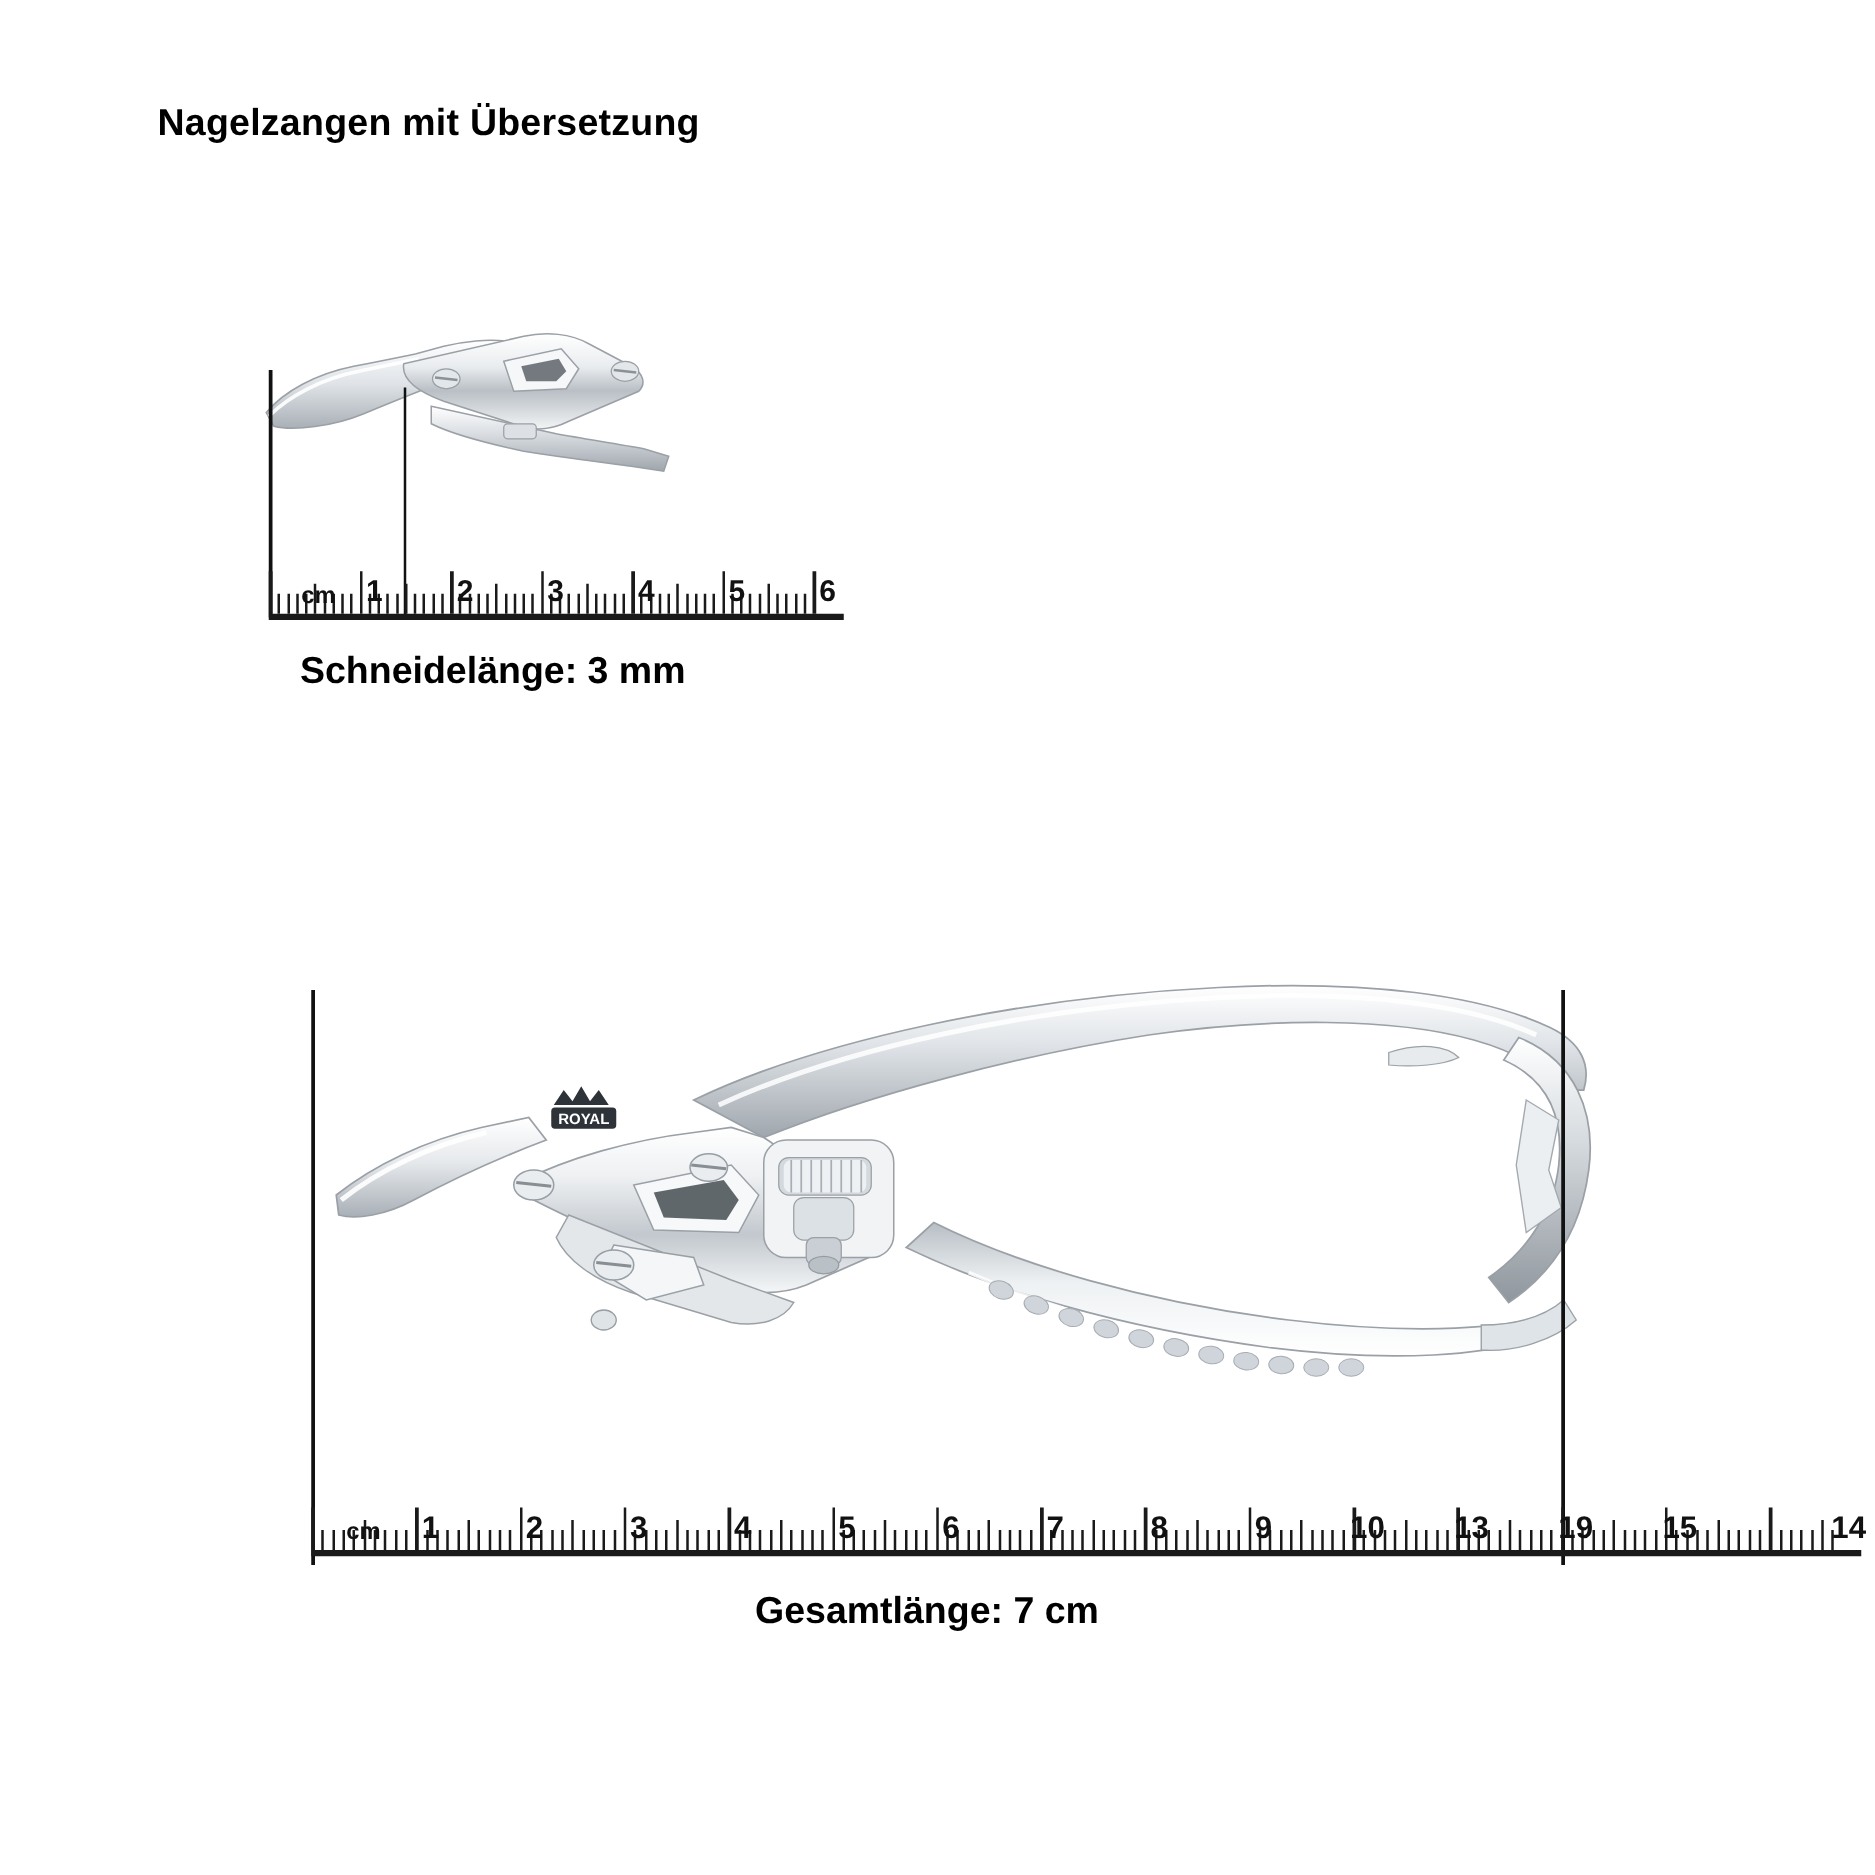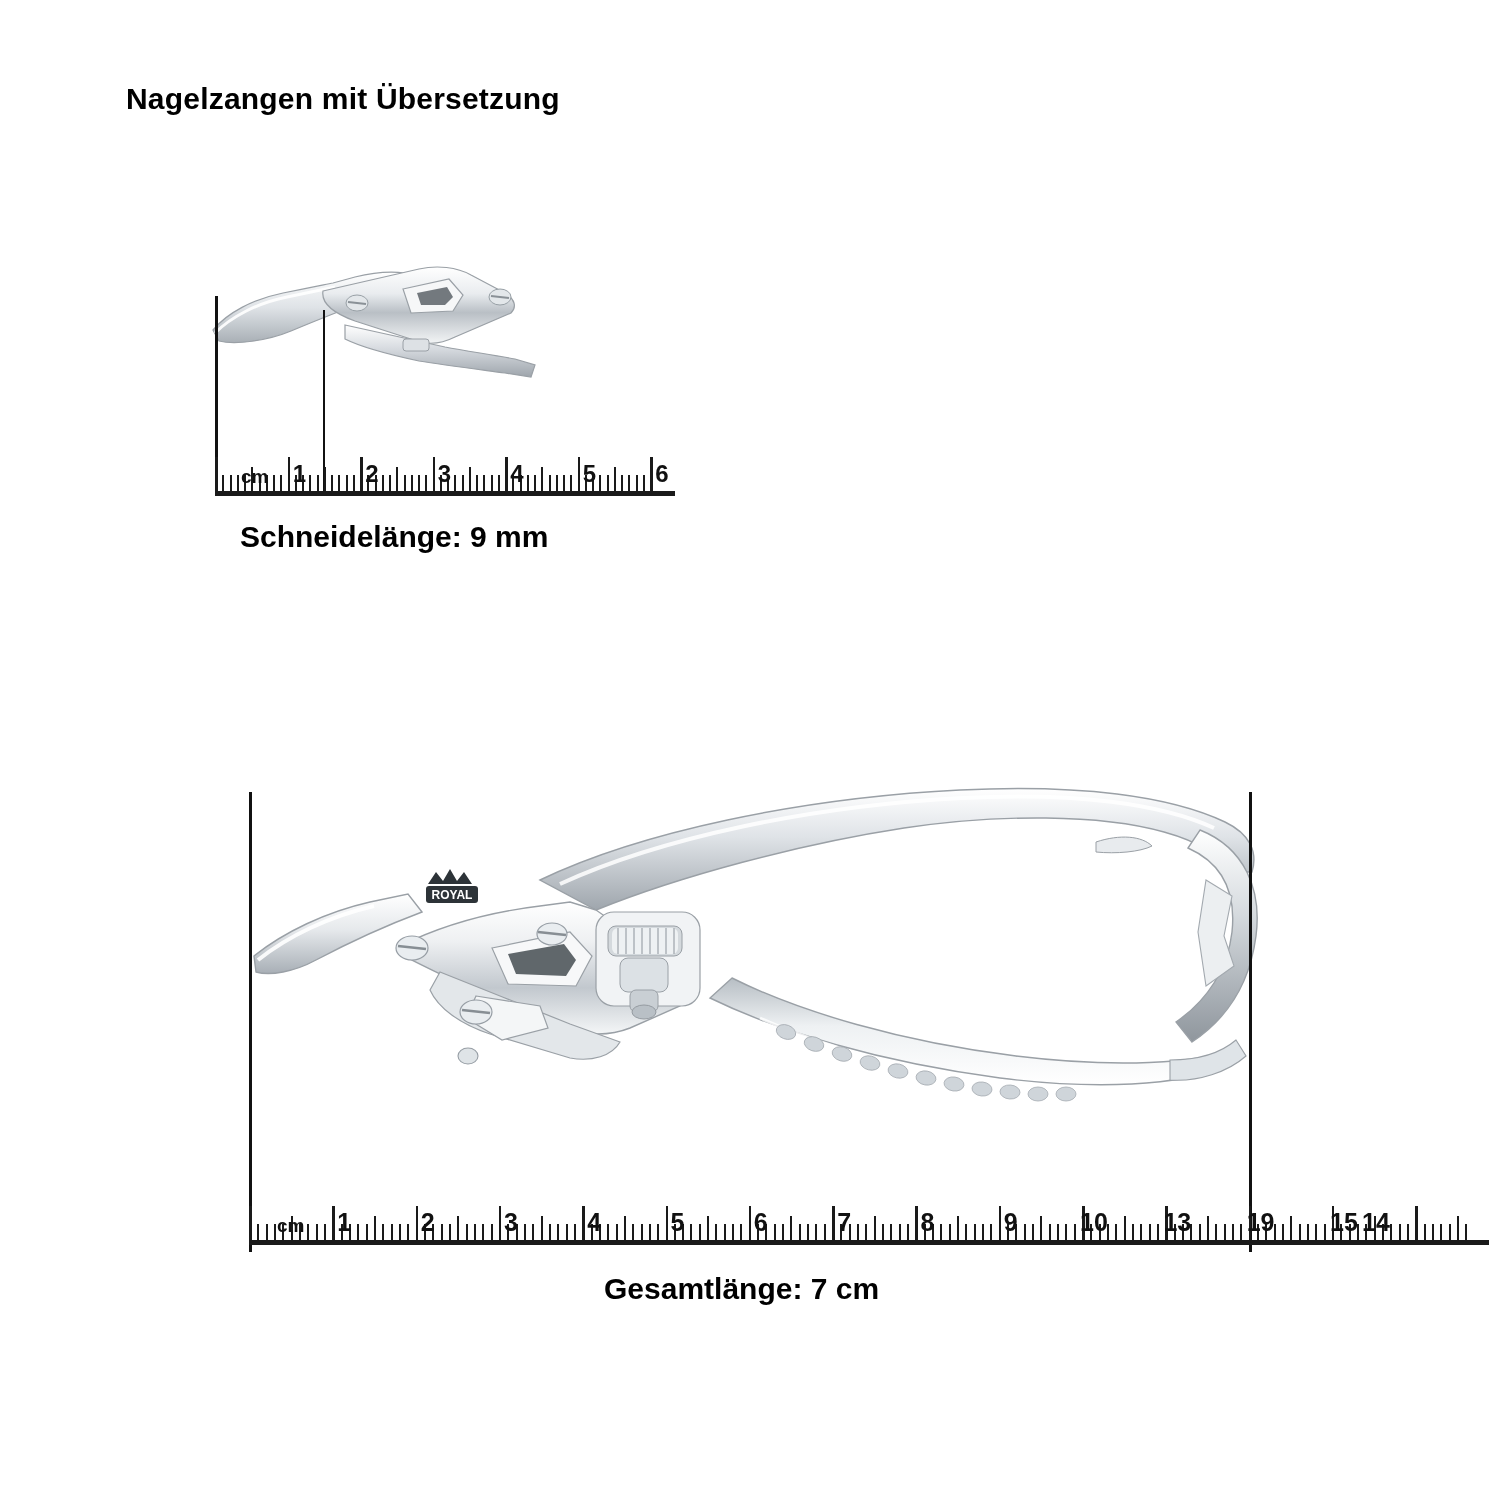--- a/index.html
+++ b/index.html
@@ -68,21 +68,21 @@
     font-weight: bold;
     white-space: nowrap;
   }
 
   
   .tool-wrap { position: absolute; }
 
   
   #tool-head-region { left: 205px; top: 255px; width: 340px; height: 130px; }
   
-  #tool-full-region { left: 240px; top: 760px; width: 1030px; height: 390px; text-align: right; }
+  #tool-full-region { left: 255px; top: 760px; width: 1030px; height: 390px; text-align: right; }
 </style>
 </head>
 <body>
 
 <div id="page-title">Nagelzangen mit Übersetzung</div>
 
 <div class="tool-wrap" id="tool-head-region">
   <svg width="340" height="130" viewBox="0 0 340 130" xmlns="http://www.w3.org/2000/svg">
     <defs>
       <linearGradient id="gHead" x1="0" y1="0" x2="0" y2="1">
@@ -194,21 +194,21 @@
     <div class="tick major" style="left: 435px; height: 34px;"></div>
     <div class="num" style="left: 84.5px; bottom: 8px; font-size: 24px;">1</div>
     <div class="num" style="left: 157px; bottom: 8px; font-size: 24px;">2</div>
     <div class="num" style="left: 229.5px; bottom: 8px; font-size: 24px;">3</div>
     <div class="num" style="left: 302px; bottom: 8px; font-size: 24px;">4</div>
     <div class="num" style="left: 374.5px; bottom: 8px; font-size: 24px;">5</div>
     <div class="num" style="left: 447px; bottom: 8px; font-size: 24px;">6</div>
     <div class="cmlabel" style="left: 26px; bottom: 8px;">cm</div>
   </div>
 
-<div class="caption" style="left:240px; top:520px;">Schneidelänge: 9 mm</div>
+<div class="caption" style="left:240px; top:520px;">Schneidelänge: 3 mm</div>
 
 <div class="tool-wrap" id="tool-full-region">
   <svg width="1030" height="390" viewBox="0 0 1030 390" xmlns="http://www.w3.org/2000/svg">
     <defs>
       <linearGradient id="gBlade" x1="0" y1="0" x2="0" y2="1">
         <stop offset="0%" stop-color="#ffffff"></stop>
         <stop offset="45%" stop-color="#e6e9ec"></stop>
         <stop offset="100%" stop-color="#a8afb6"></stop>
       </linearGradient>
       <linearGradient id="gBody" x1="0" y1="0" x2="0" y2="1">
@@ -477,17 +477,17 @@
     <div class="num" style="left: 345.2px; bottom: 8px; font-size: 25px;">4</div>
     <div class="num" style="left: 428.5px; bottom: 8px; font-size: 25px;">5</div>
     <div class="num" style="left: 511.8px; bottom: 8px; font-size: 25px;">6</div>
     <div class="num" style="left: 595.1px; bottom: 8px; font-size: 25px;">7</div>
     <div class="num" style="left: 678.4px; bottom: 8px; font-size: 25px;">8</div>
     <div class="num" style="left: 761.7px; bottom: 8px; font-size: 25px;">9</div>
     <div class="num" style="left: 845px; bottom: 8px; font-size: 25px;">10</div>
     <div class="num" style="left: 928.3px; bottom: 8px; font-size: 25px;">13</div>
     <div class="num" style="left: 1011.6px; bottom: 8px; font-size: 25px;">19</div>
     <div class="num" style="left: 1094.9px; bottom: 8px; font-size: 25px;">15</div>
-    <div class="num" style="left: 1127px; bottom: 8px; font-size: 25px;">14</div>
+    <div class="num" style="left: 1230px; bottom: 8px; font-size: 25px;">14</div>
     <div class="cmlabel" style="left: 28px; bottom: 8px;">cm</div>
   </div>
 
 <div class="caption" style="left:604px; top:1272px;">Gesamtlänge: 7 cm</div>
 
 </body></html>

